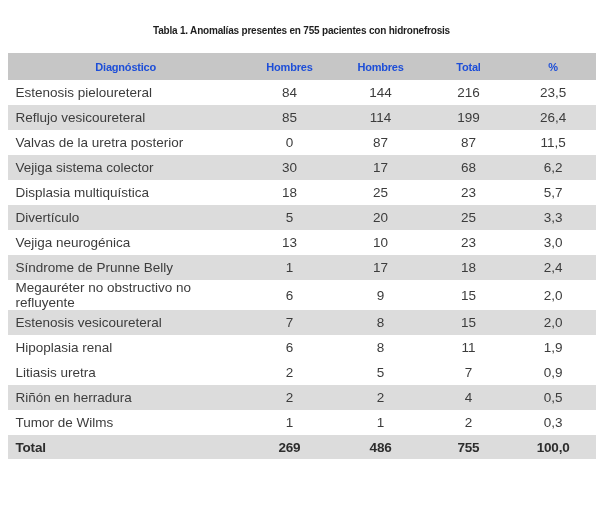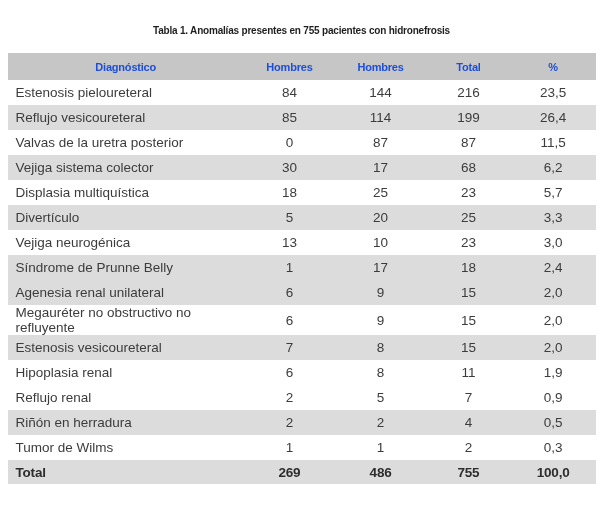--- a/index.html
+++ b/index.html
@@ -140,27 +140,20 @@
     <td class="num">23</td>
     <td class="num">3,0</td>
   </tr>
       <tr class="stripe">
     <td class="diag">Síndrome de Prunne Belly</td>
     <td class="num">1</td>
     <td class="num">17</td>
     <td class="num">18</td>
     <td class="num">2,4</td>
   </tr>
-      <tr class="stripe">
-    <td class="diag">Agenesia renal unilateral</td>
-    <td class="num">6</td>
-    <td class="num">9</td>
-    <td class="num">15</td>
-    <td class="num">2,0</td>
-  </tr>
       <tr>
     <td class="diag">Megauréter no obstructivo no refluyente</td>
     <td class="num">6</td>
     <td class="num">9</td>
     <td class="num">15</td>
     <td class="num">2,0</td>
   </tr>
       <tr class="stripe">
     <td class="diag">Estenosis vesicoureteral</td>
     <td class="num">7</td>
@@ -169,21 +162,21 @@
     <td class="num">2,0</td>
   </tr>
       <tr>
     <td class="diag">Hipoplasia renal</td>
     <td class="num">6</td>
     <td class="num">8</td>
     <td class="num">11</td>
     <td class="num">1,9</td>
   </tr>
       <tr>
-    <td class="diag">Reflujo renal</td>
+    <td class="diag">Litiasis uretra</td>
     <td class="num">2</td>
     <td class="num">5</td>
     <td class="num">7</td>
     <td class="num">0,9</td>
   </tr>
       <tr class="stripe">
     <td class="diag">Riñón en herradura</td>
     <td class="num">2</td>
     <td class="num">2</td>
     <td class="num">4</td>

